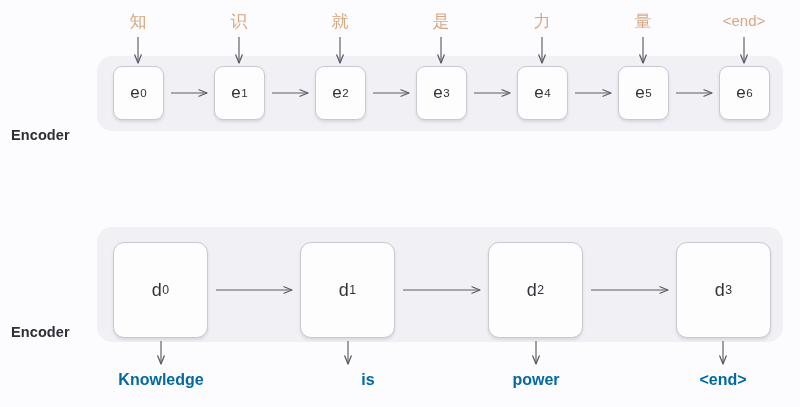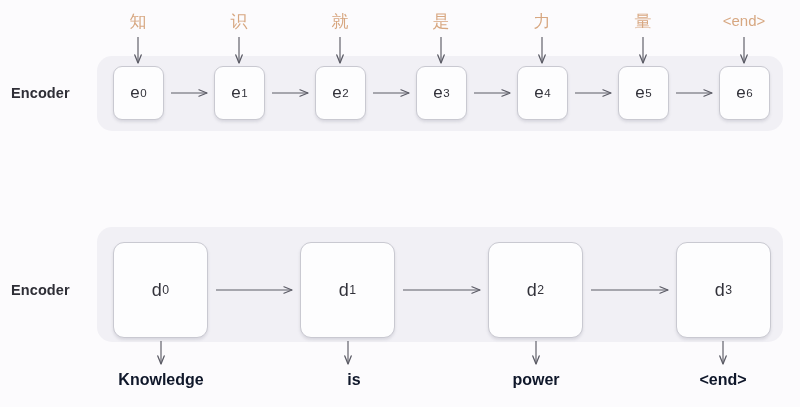--- a/index.html
+++ b/index.html
@@ -20,20 +20,21 @@
   }
 
   
   .row-label {
     position: absolute;
     font-size: 14.5px;
     font-weight: bold;
     color: #2e2e36;
     letter-spacing: 0.1px;
     white-space: nowrap;
+    margin-top: 42px;
   }
   #encoder-label { left: 11px; top: 85px; }
   #decoder-label { left: 11px; top: 282px; }
 
   
   .band {
     position: absolute;
     background: #f1f0f5;
     border-radius: 15px;
   }
@@ -93,21 +94,21 @@
     transform: translateX(-50%);
   }
   .token-in.latin { font-size: 15px; top: 12px; }
 
   
   .token-out {
     position: absolute;
     top: 371px;
     font-size: 16px;
     font-weight: bold;
-    color: #0f172a;
+    color: #0369a1;
     text-align: center;
     white-space: nowrap;
     transform: translateX(-50%);
   }
 
   
   #arrows {
     position: absolute;
     left: 0;
     top: 0;
@@ -175,21 +176,21 @@
   <div class="cell dec" style="left:488px">
     <span>d</span>
       <span class="sub">2</span>
   </div>
   <div class="cell dec" style="left:676px">
     <span>d</span>
       <span class="sub">3</span>
   </div>
 
   <div class="token-out" style="left:161px">Knowledge</div>
-  <div class="token-out" style="left:354px">is</div>
+  <div class="token-out" style="left:368px">is</div>
   <div class="token-out" style="left:536px">power</div>
   <div class="token-out" style="left:723px">&lt;end&gt;</div>
 
   <svg id="arrows" viewBox="0 0 800 407">
     <defs>
       <marker id="ah" markerWidth="9" markerHeight="9" refX="7.4" refY="3.2" orient="auto">
         <path d="M0.4,0.4 L7.4,3.2 L0.4,6.0" fill="none" stroke="#5c5c66" stroke-width="1.1" stroke-linecap="round" stroke-linejoin="round"></path>
       </marker>
       <marker id="ahv" markerWidth="9" markerHeight="9" refX="7.4" refY="3.2" orient="auto">
         <path d="M0.4,0.4 L7.4,3.2 L0.4,6.0" fill="none" stroke="#5c5c66" stroke-width="1.1" stroke-linecap="round" stroke-linejoin="round"></path>

